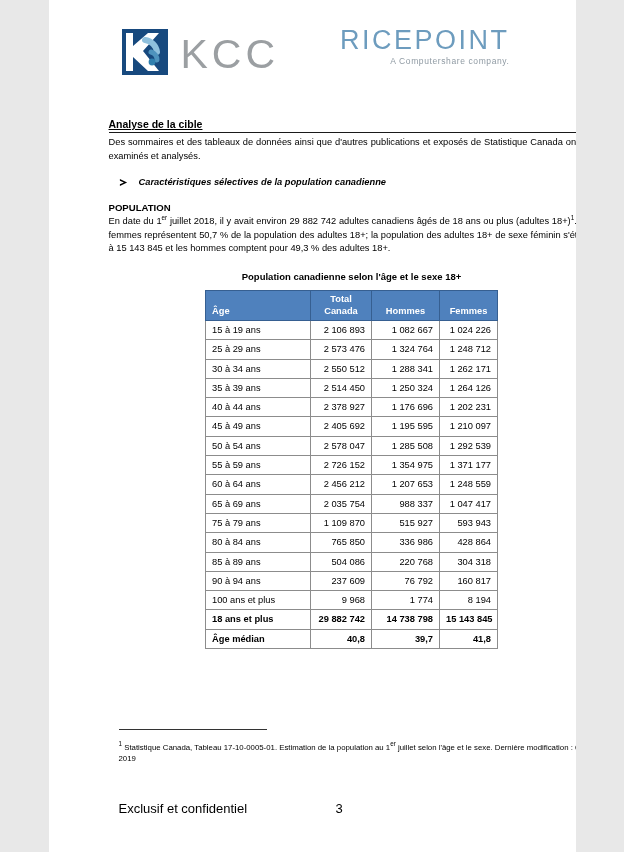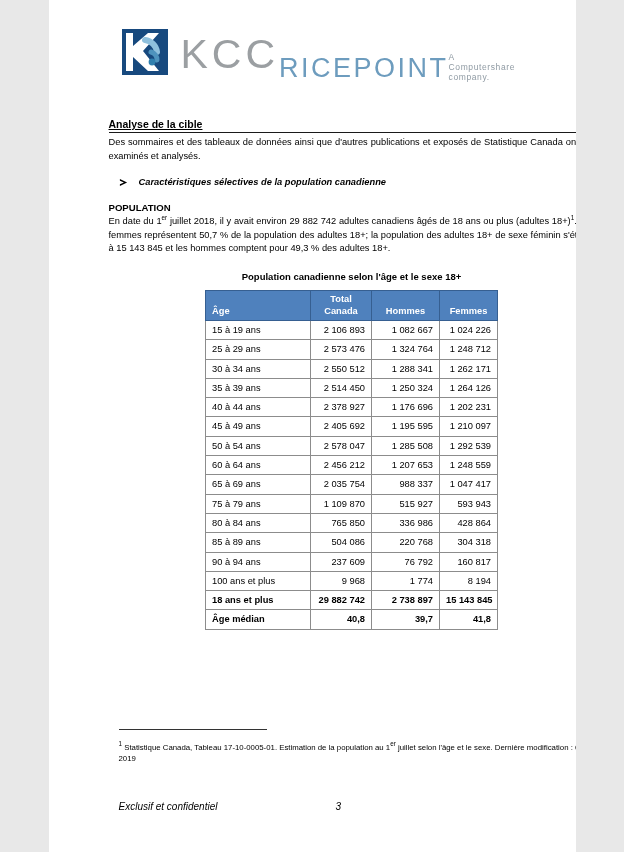--- a/index.html
+++ b/index.html
@@ -9,21 +9,21 @@
     background:#ffffff;
     margin:0 auto;
     font-family:"Liberation Sans", sans-serif;
     color:#000;
     overflow:hidden;
   }
   
   .logos{position:absolute;top:26px;left:72px;right:66px;display:flex;justify-content:space-between;align-items:flex-start;}
   .kcc-logo{display:flex;align-items:center;gap:8px;}
   .kcc-letters{font-size:41px;color:#9b9fa2;letter-spacing:4px;line-height:48px;font-weight:400;}
-  .ricepoint{display:flex;flex-direction:row;align-items:flex-end;margin-top:24px;}
+  .ricepoint{display:flex;flex-direction:column;align-items:flex-end;margin-top:0;}
   .ricepoint-word{font-size:27px;color:#6d9cbe;letter-spacing:2.5px;font-weight:400;line-height:28px;}
   .ricepoint-tag{font-size:8.5px;color:#8f9aa3;letter-spacing:0.6px;margin-top:2px;}
   
   .content{position:absolute;left:60px;width:486px;top:118px;}
   .section-title{font-size:10.5px;font-weight:bold;margin:0 0 3px 0;border-bottom:1px solid #1a1a1a;padding-bottom:2px;}
   .section-title span{text-decoration:underline;}
   .body-text{font-size:9.3px;line-height:13.6px;text-align:justify;margin:0;}
   .bullet-row{display:flex;margin-top:14px;padding-left:10px;font-size:9.3px;}
   .bullet-icon{width:20px;flex:0 0 20px;padding-top:1px;}
   .bullet-text{font-weight:bold;font-style:italic;}
@@ -42,21 +42,21 @@
     border:1px solid #8c8c8c;
     padding:3px 6px;line-height:12.3px;white-space:nowrap;
     text-align:right;
   }
   table.pop td:first-child{text-align:left;}
   table.pop tr.bold td{font-weight:bold;}
   
   .footnote-area{position:absolute;left:70px;width:486px;top:729px;}
   .footnote-rule{width:148px;border-top:1px solid #333;margin-bottom:13px;}
   .footnote-text{font-size:7.8px;line-height:10.6px;margin:0;}
-  .page-footer{position:absolute;left:70px;right:70px;top:801px;font-size:10px;font-style:italic;}
+  .page-footer{position:absolute;left:70px;right:70px;top:801px;font-size:13px;}
   .footer-page-num{position:absolute;left:217px;}
 </style>
 </head>
 <body>
 
 <div class="page">
 
   <div class="logos">
     <div class="kcc-logo">
       <span>
@@ -152,20 +152,26 @@
             <td>1 195 595</td>
             <td>1 210 097</td>
           </tr>
           <tr>
             <td>50 à 54 ans</td>
             <td>2 578 047</td>
             <td>1 285 508</td>
             <td>1 292 539</td>
           </tr>
           <tr>
+            <td>55 à 59 ans</td>
+            <td>2 726 152</td>
+            <td>1 354 975</td>
+            <td>1 371 177</td>
+          </tr>
+          <tr>
             <td>60 à 64 ans</td>
             <td>2 456 212</td>
             <td>1 207 653</td>
             <td>1 248 559</td>
           </tr>
           <tr>
             <td>65 à 69 ans</td>
             <td>2 035 754</td>
             <td>988 337</td>
             <td>1 047 417</td>
@@ -196,21 +202,21 @@
           </tr>
           <tr>
             <td>100 ans et plus</td>
             <td>9 968</td>
             <td>1 774</td>
             <td>8 194</td>
           </tr>
           <tr class="bold">
             <td>18 ans et plus</td>
             <td>29 882 742</td>
-            <td>2 738 897</td>
+            <td>14 738 798</td>
             <td>15 143 845</td>
           </tr>
           <tr class="bold">
             <td>Âge médian</td>
             <td>40,8</td>
             <td>39,7</td>
             <td>41,8</td>
           </tr>
         </tbody>
     </table>

